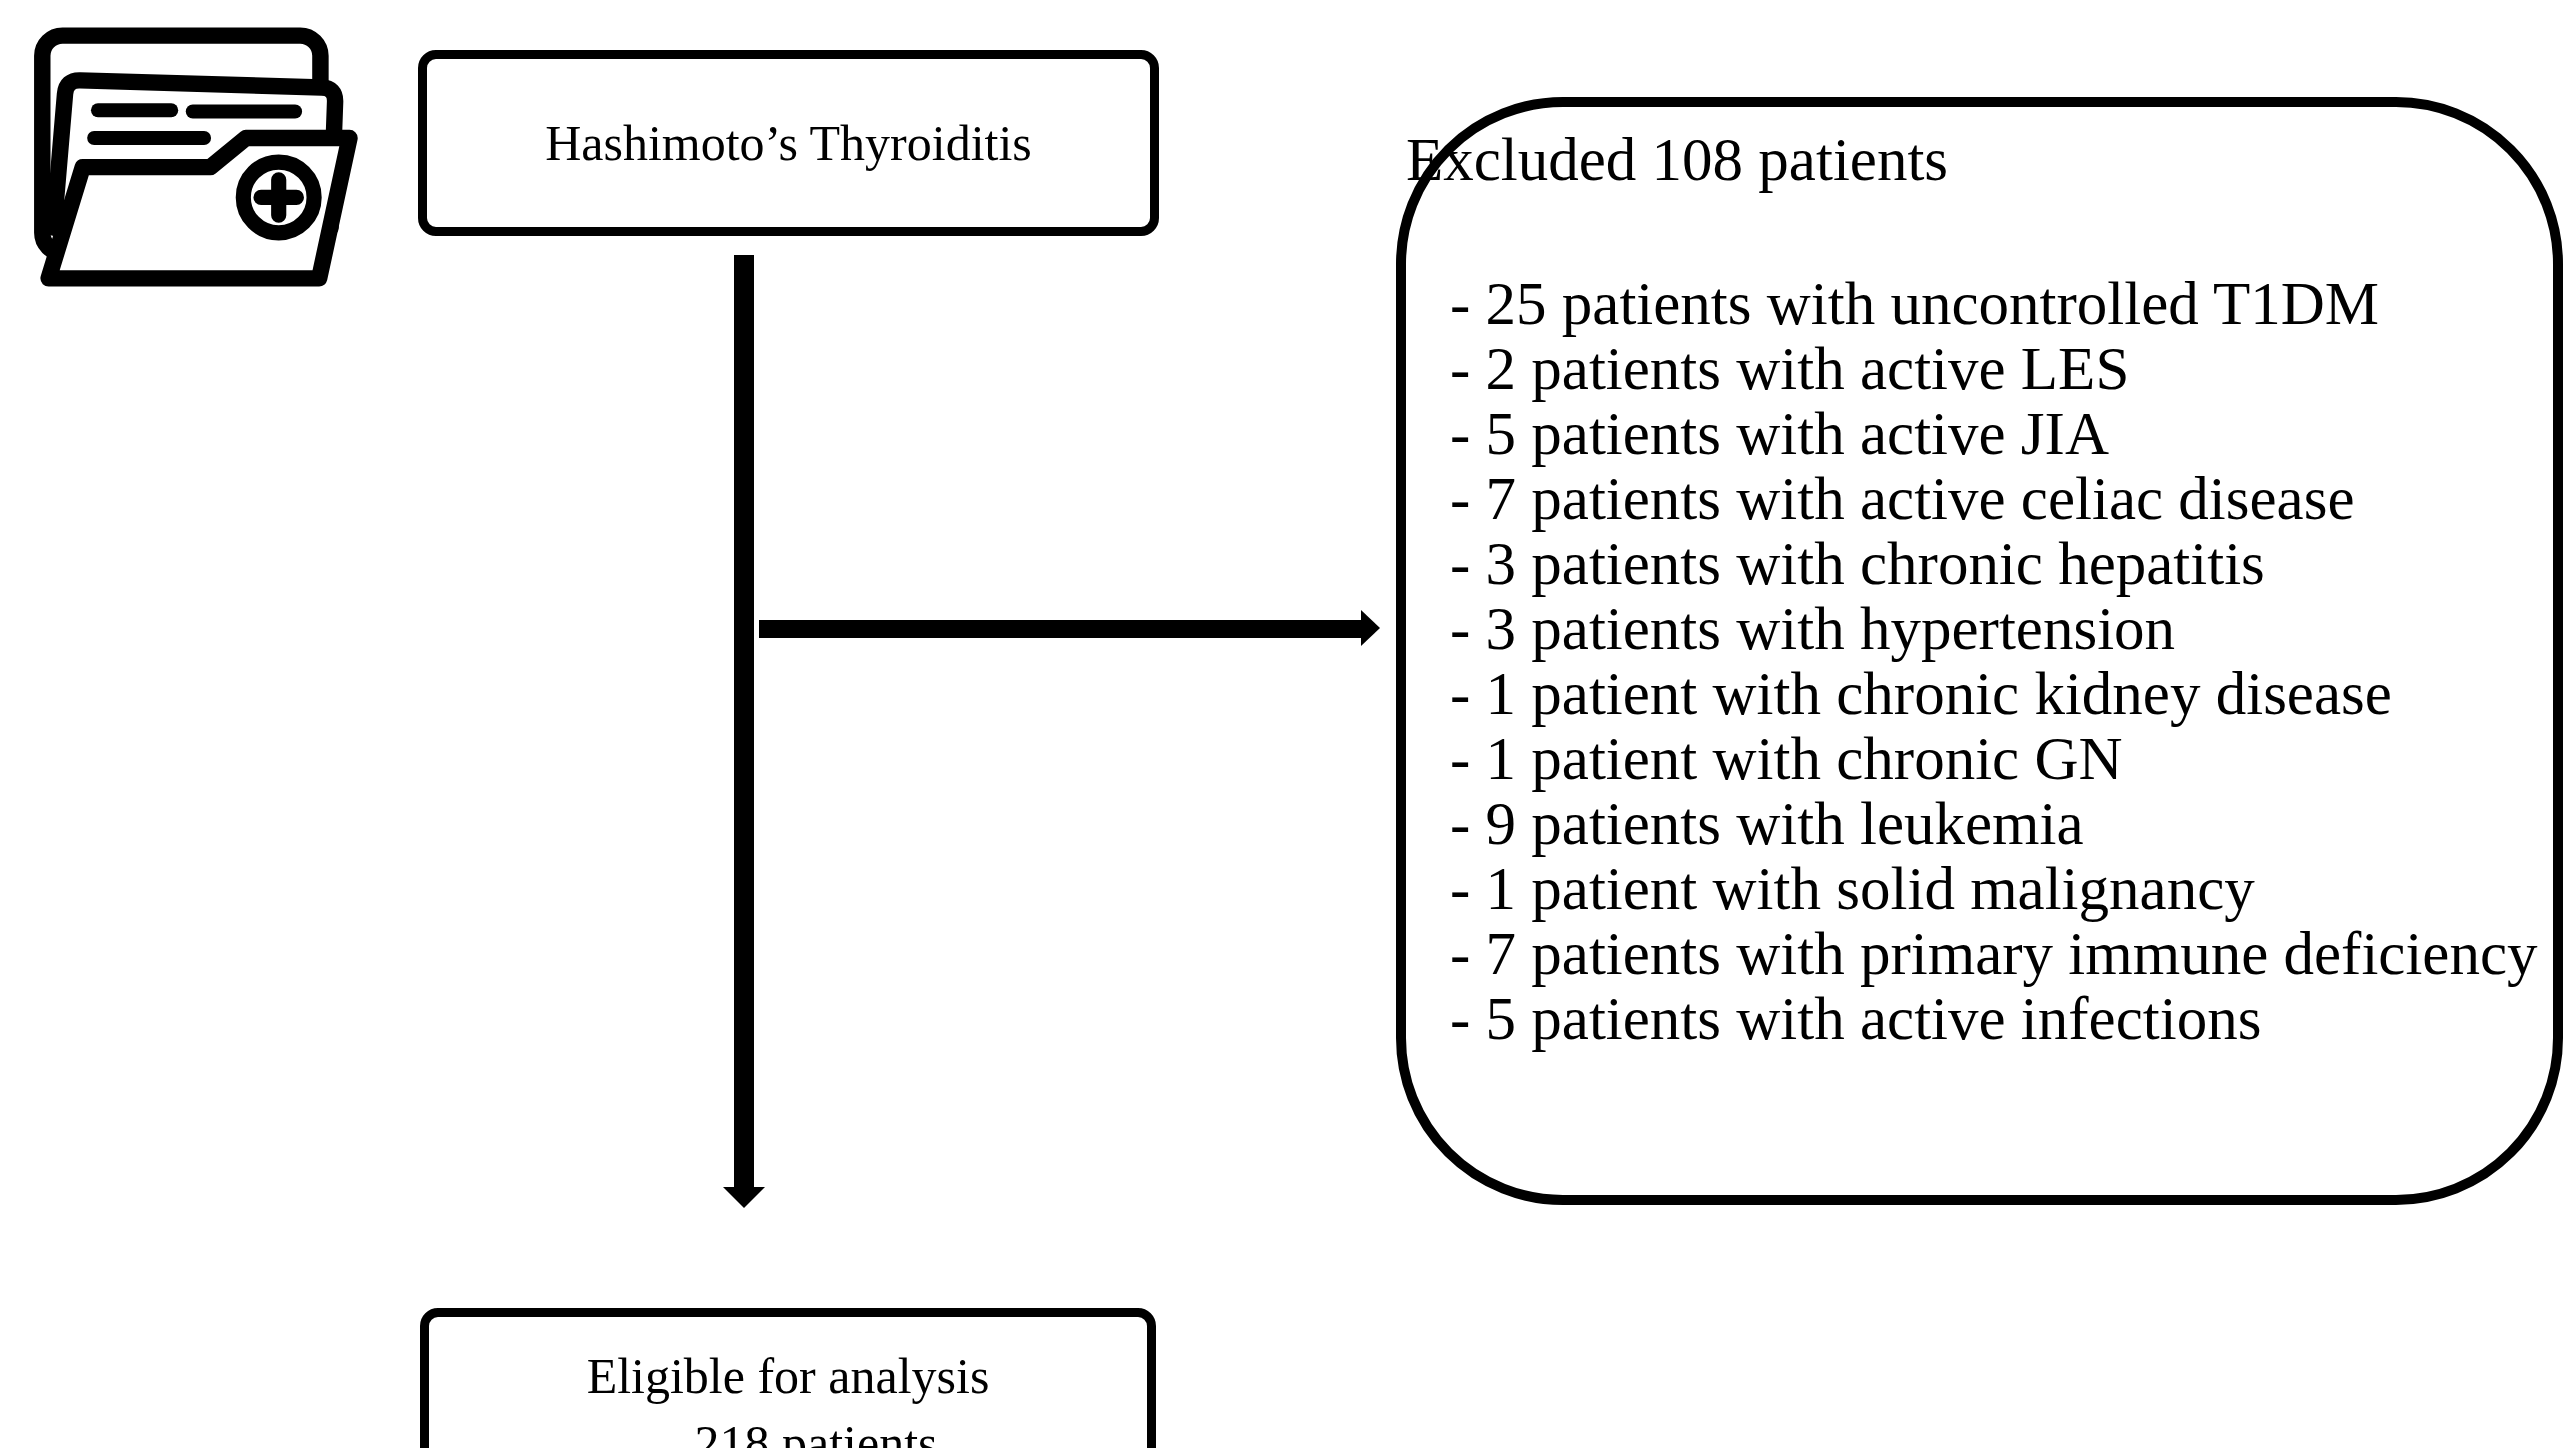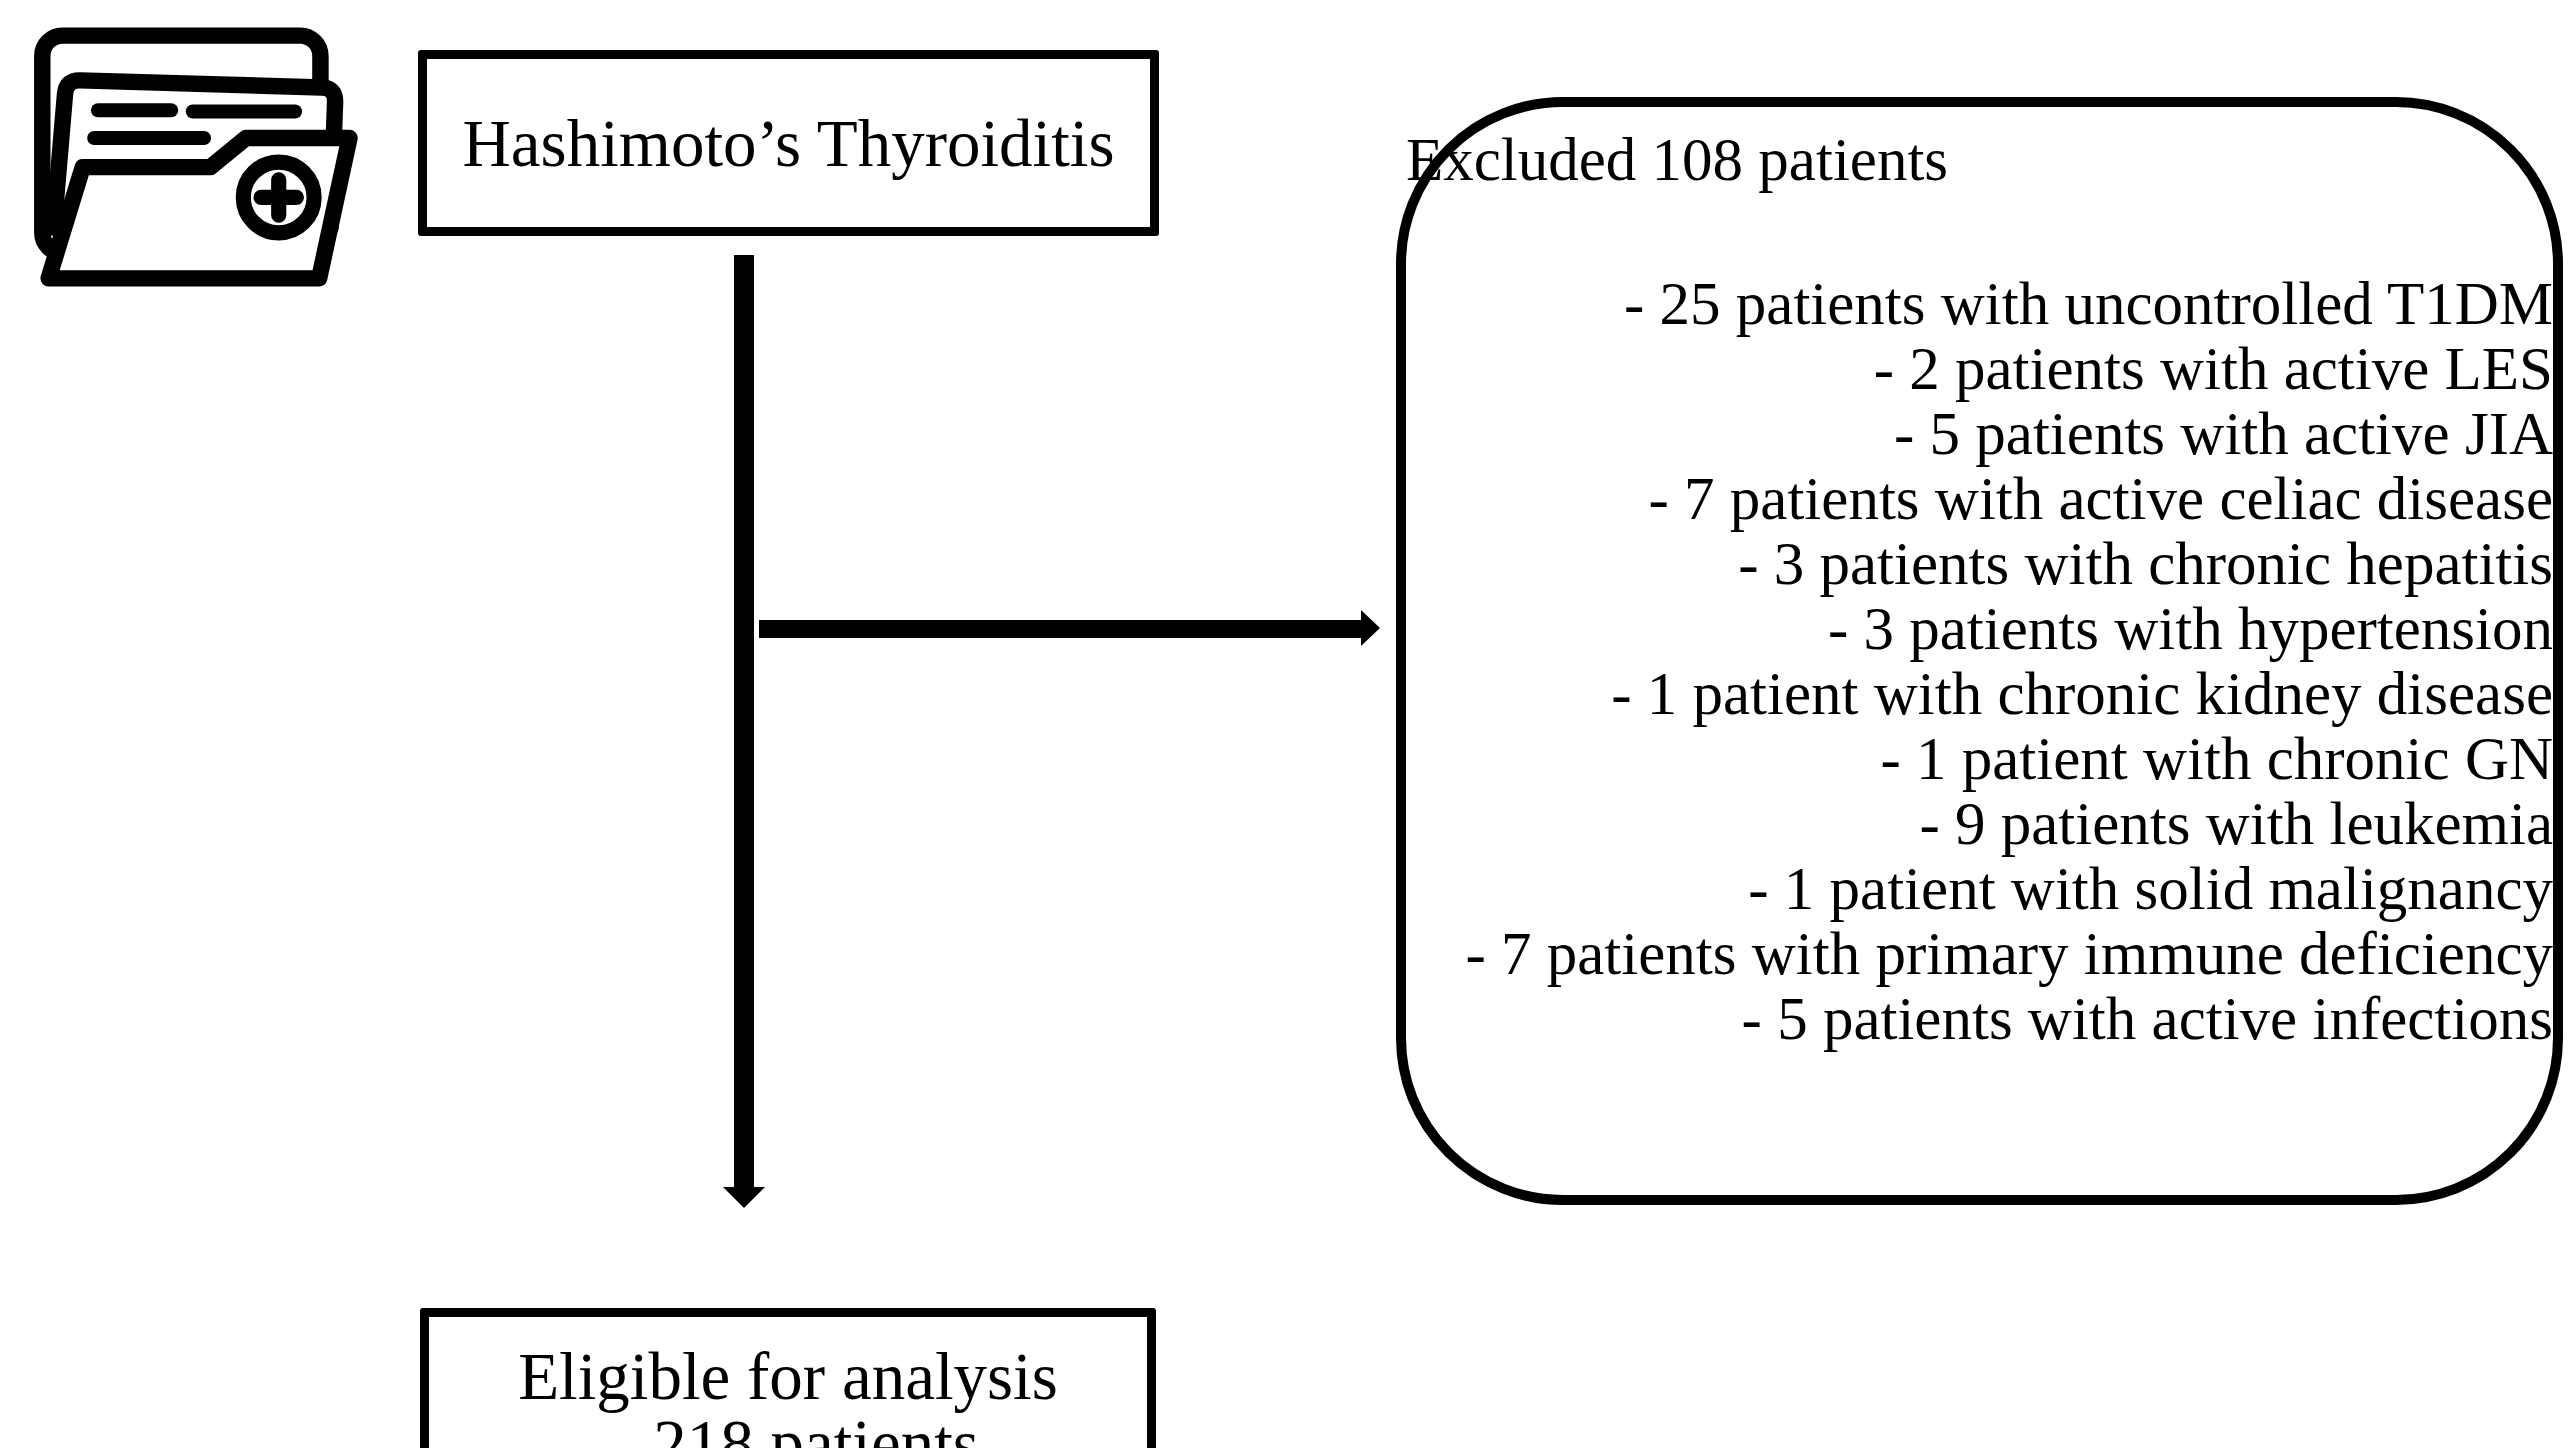--- a/index.html
+++ b/index.html
@@ -9,28 +9,28 @@
     height:1448px;
     background:#ffffff;
     font-family:"Liberation Serif","DejaVu Serif",serif;
     color:#000000;
     overflow:hidden;
   }
   .node-box {
     position:absolute;
     box-sizing:border-box;
     border:9.3px solid #000;
-    border-radius:3px;
+    border-radius:18px;
     background:#fff;
     display:flex;
     flex-direction:column;
     justify-content:center;
     align-items:center;
     text-align:right;
-    font-size:67px;
+    font-size:50px;
     line-height:67px;
   }
   #source-box   { left:418px; top:50px;   width:741px; height:186px; }
   #eligible-box { left:420px; top:1308px; width:736px; height:204px; }
   #eligible-box .shift-right { padding-left:56px; }
 
   #excluded-box {
     position:absolute;
     box-sizing:border-box;
     left:1396px; top:97px;
@@ -47,21 +47,21 @@
     white-space:nowrap;
   }
   #excluded-box .exclusion-list {
     margin-top:79px;
     padding-left:44px;
   }
   .exclusion-item {
     font-size:61px;
     line-height:65px;
     white-space:nowrap;
-    text-align:right;
+    text-align:left;
   }
 
   .shaft { position:absolute; background:#000; }
   #v-shaft { left:734px; top:255px; width:19.5px; height:932px; }
   #h-shaft { left:759px; top:620px; width:602px; height:17.6px; }
   .tri { position:absolute; width:0; height:0; }
   #v-head {
     left:723px; top:1187px;
     border-left:21.3px solid transparent;
     border-right:21.3px solid transparent;

